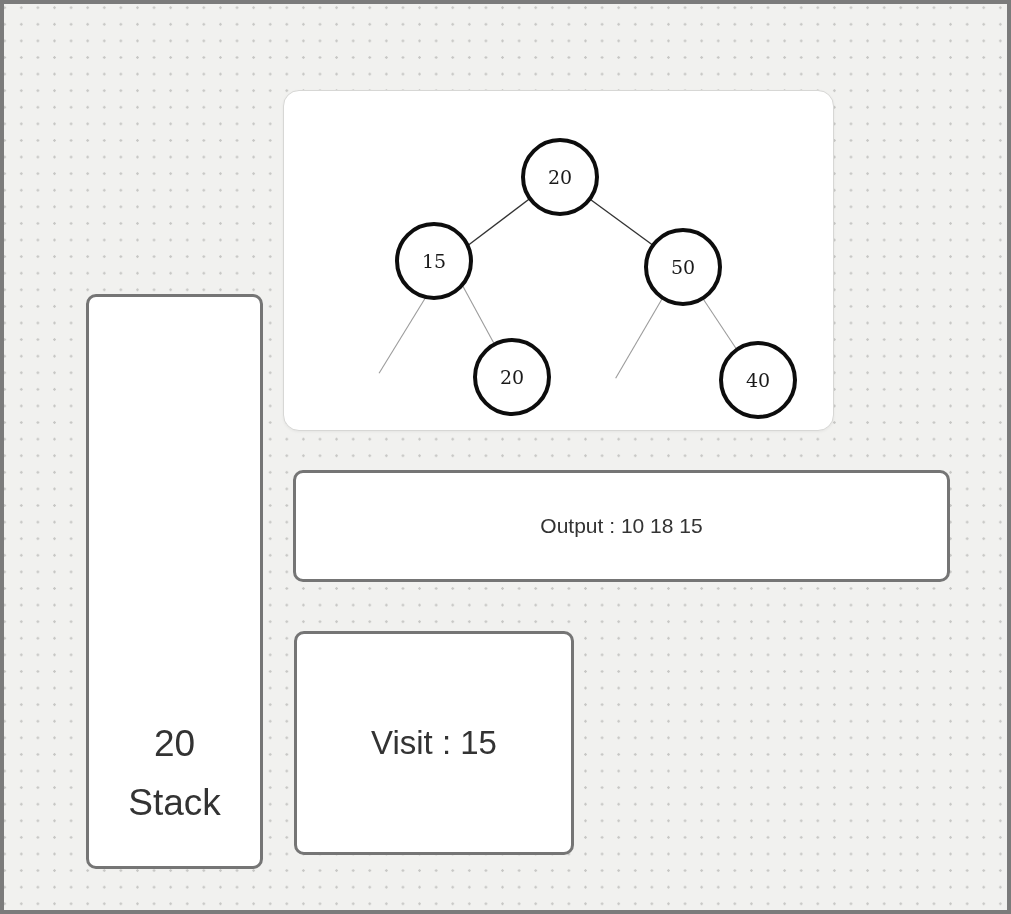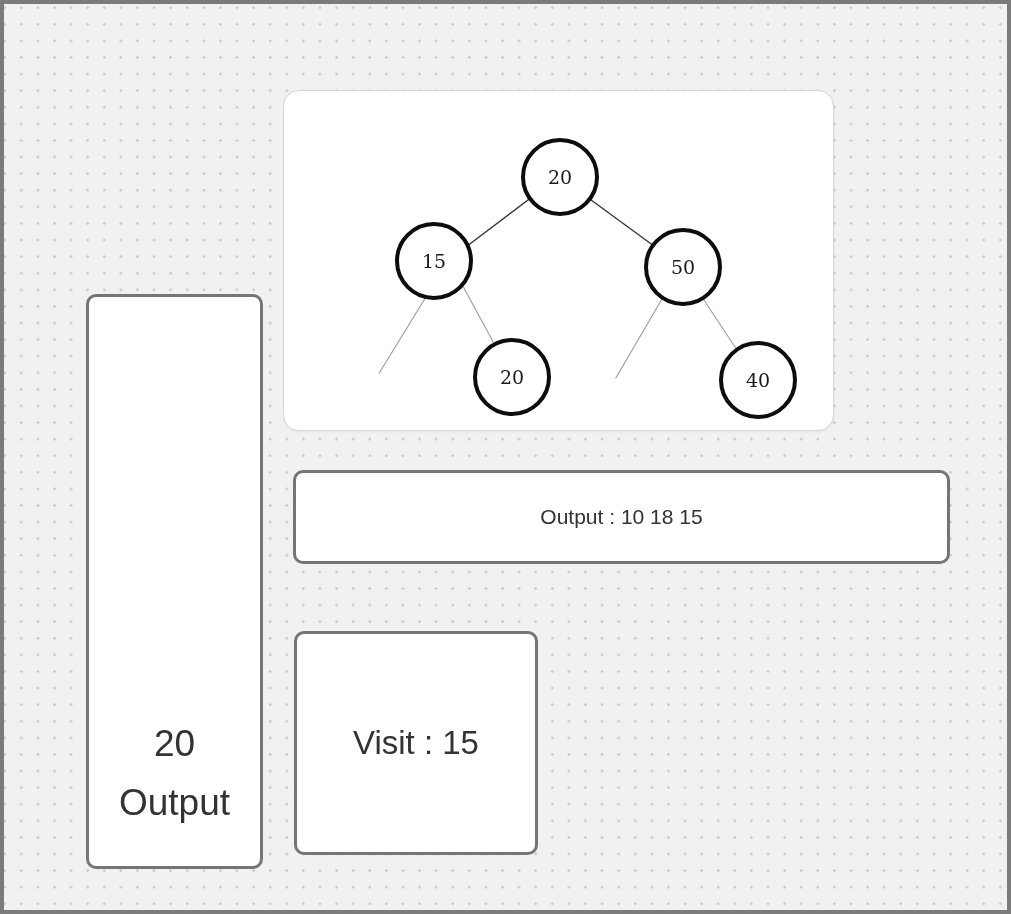--- a/index.html
+++ b/index.html
@@ -69,29 +69,29 @@
     flex-direction: column;
     justify-content: flex-end;
     align-items: center;
     padding-bottom: 34px;
     font-size: 37px;
     line-height: 1.58;
     text-align: center;
   }
   .output-box {
     left: 289px; top: 466px;
-    width: 657px; height: 94px;
+    width: 657px; height: 112px;
     display: flex;
     align-items: center;
     justify-content: center;
     font-size: 21px;
   }
   .visit-box {
     left: 290px; top: 627px;
-    width: 244px; height: 224px;
+    width: 280px; height: 224px;
     display: flex;
     align-items: center;
     justify-content: center;
     font-size: 33px;
   }
 </style>
 </head>
 <body>
 
 <div class="frame">
@@ -117,21 +117,21 @@
     <div class="tree-node node-18">
       <span>20</span>
     </div>
     <div class="tree-node node-80">
       <span>40</span>
     </div>
   </div>
 
   <div class="wbox stack-box">
     <div>20</div>
-    <div>Output</div>
+    <div>Stack</div>
   </div>
 
   <div class="wbox output-box">
     <span>Output : 10 18 15</span>
   </div>
 
   <div class="wbox visit-box">
     <span>Visit : 15</span>
   </div>
 

